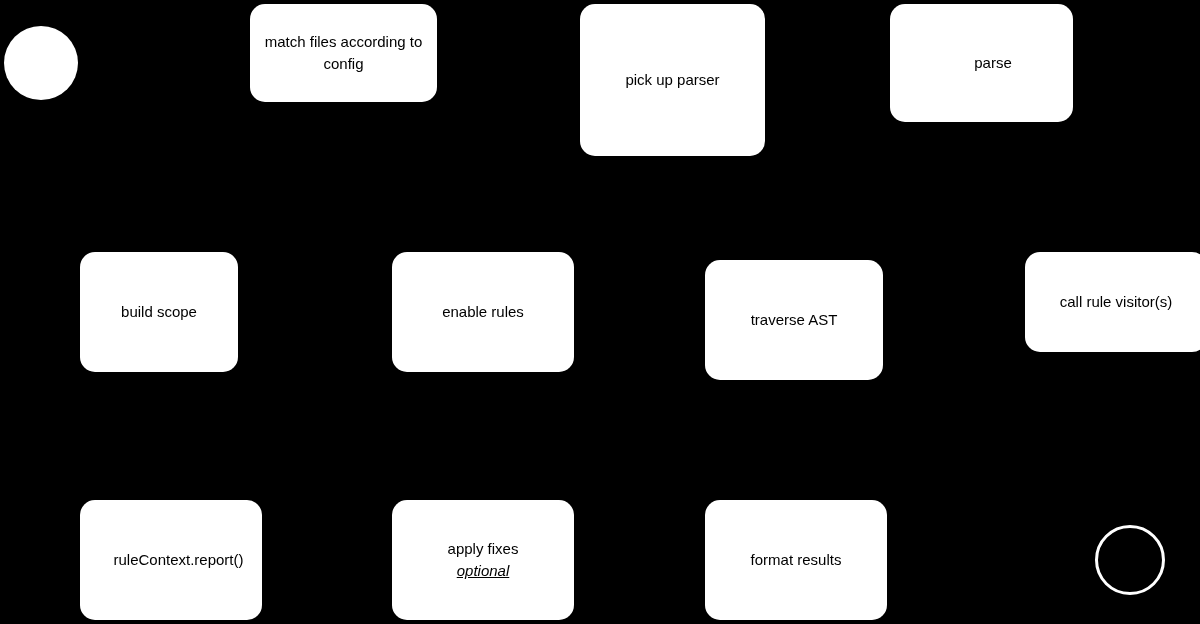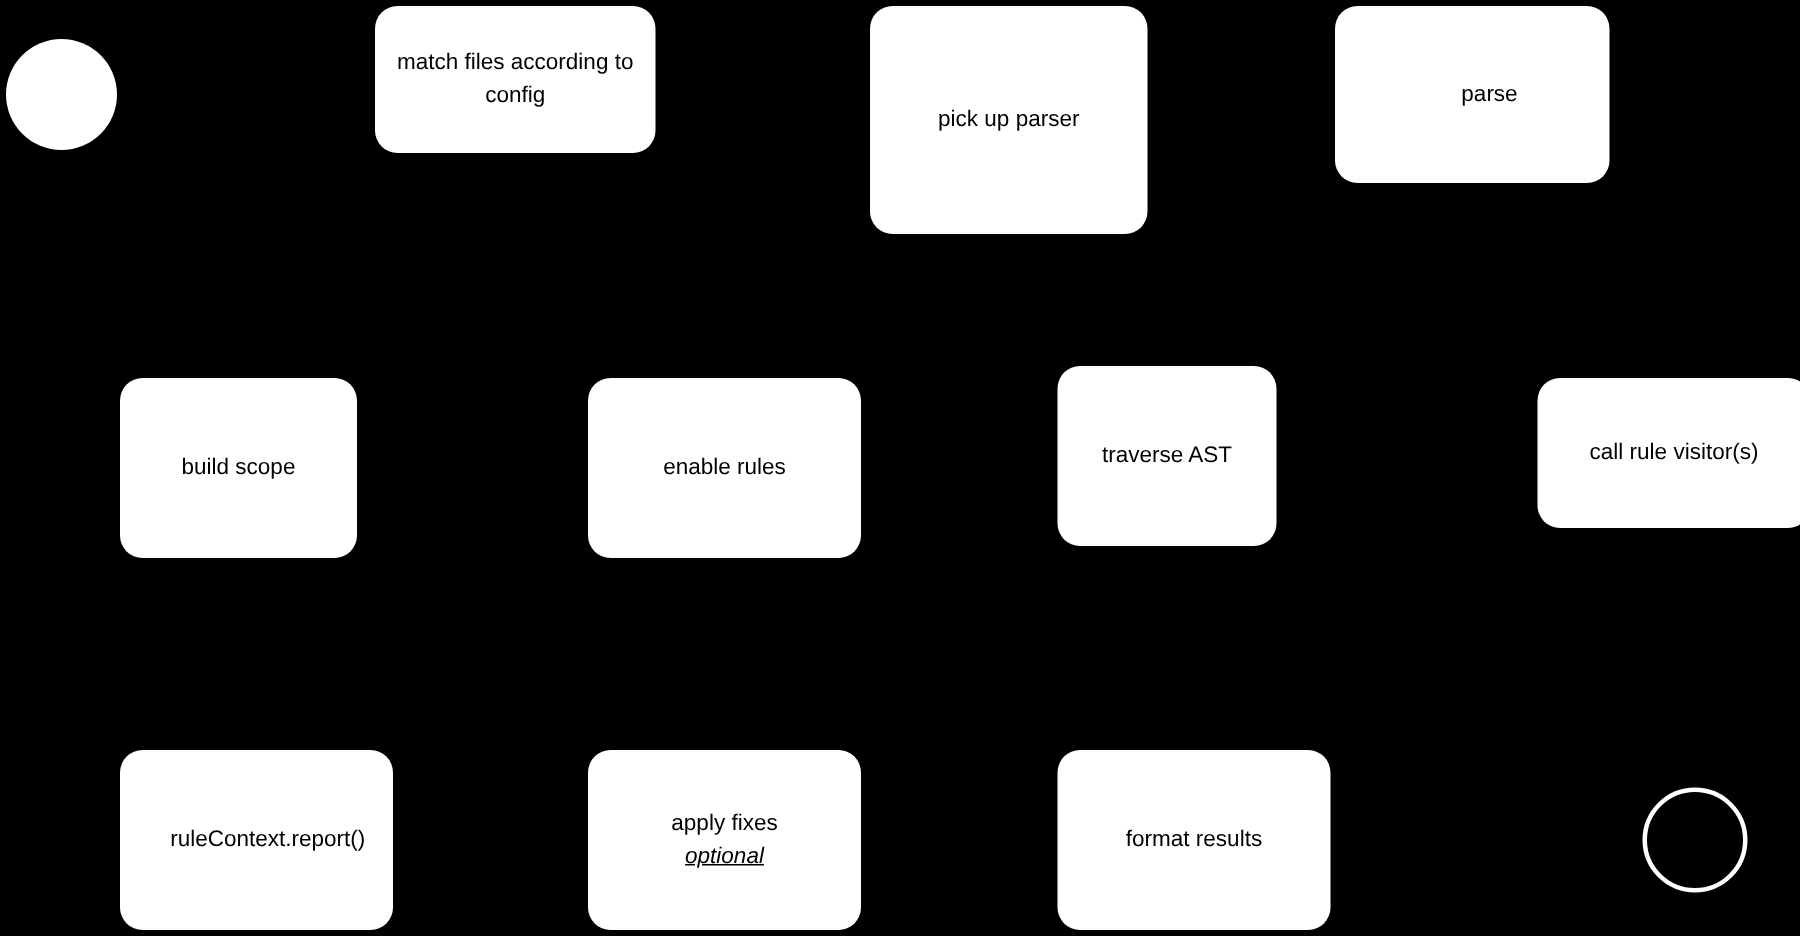--- a/index.html
+++ b/index.html
@@ -72,21 +72,21 @@
 </div>
 
 <div class="flow-node" style="left: 80px; top: 252px; width: 158px; height: 120px;">
   <span class="node-label">build scope</span>
 </div>
 
 <div class="flow-node" style="left: 392px; top: 252px; width: 182px; height: 120px;">
   <span class="node-label">enable rules</span>
 </div>
 
-<div class="flow-node" style="left: 705px; top: 244px; width: 146px; height: 120px;">
+<div class="flow-node" style="left: 705px; top: 260px; width: 178px; height: 120px;">
   <span class="node-label">traverse AST</span>
 </div>
 
 <div class="flow-node" style="left: 1015px; top: 252px; width: 182px; height: 100px; margin-left: 10px;">
   <span class="node-label">call rule visitor(s)</span>
 </div>
 
 <div class="flow-node" style="left: 80px; top: 500px; width: 182px; height: 120px; padding-left: 29px;">
   <span class="node-label">ruleContext.report()</span>
 </div>

